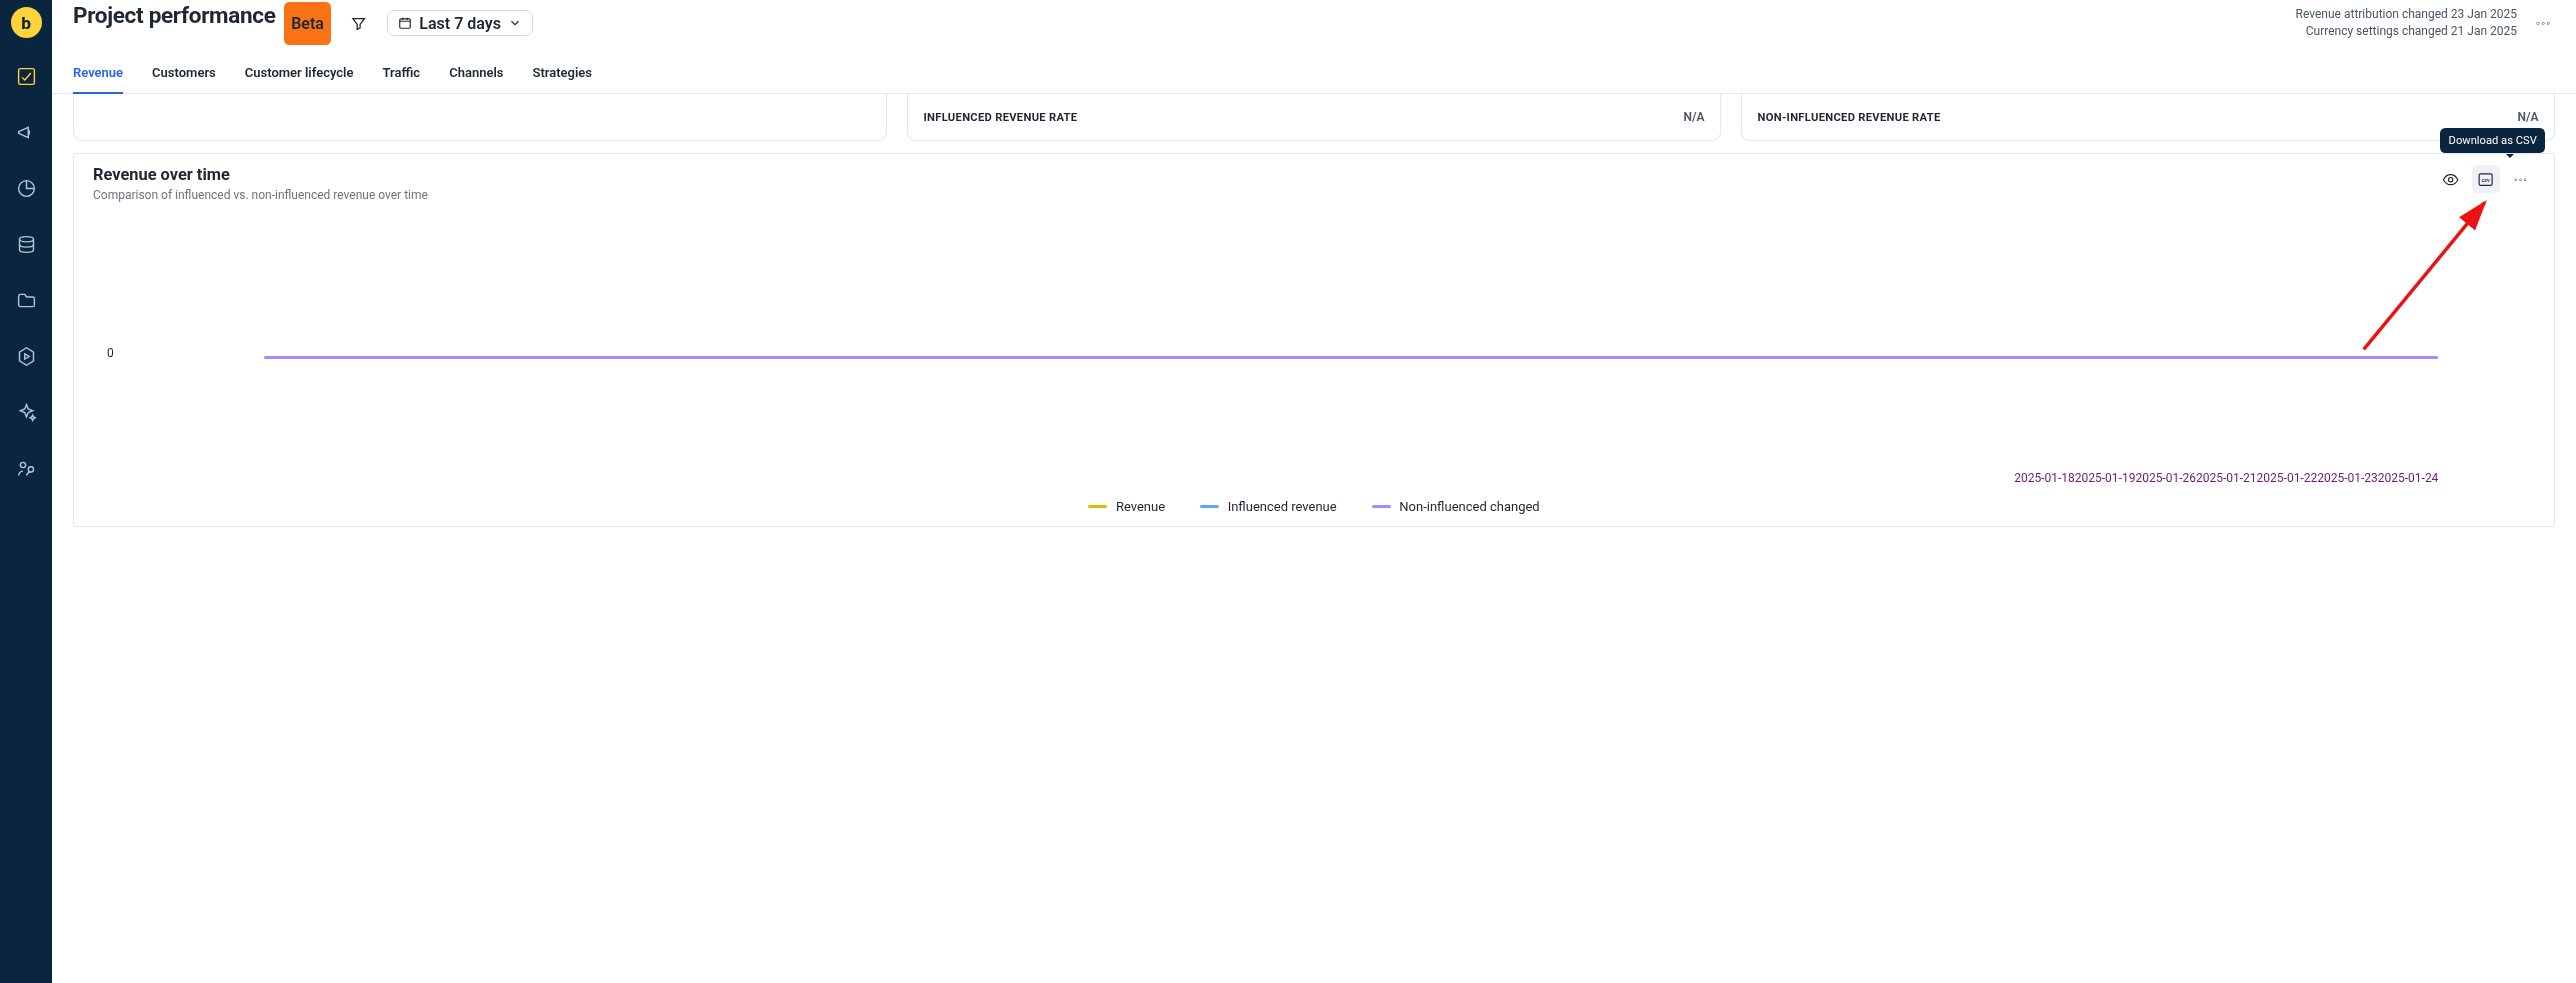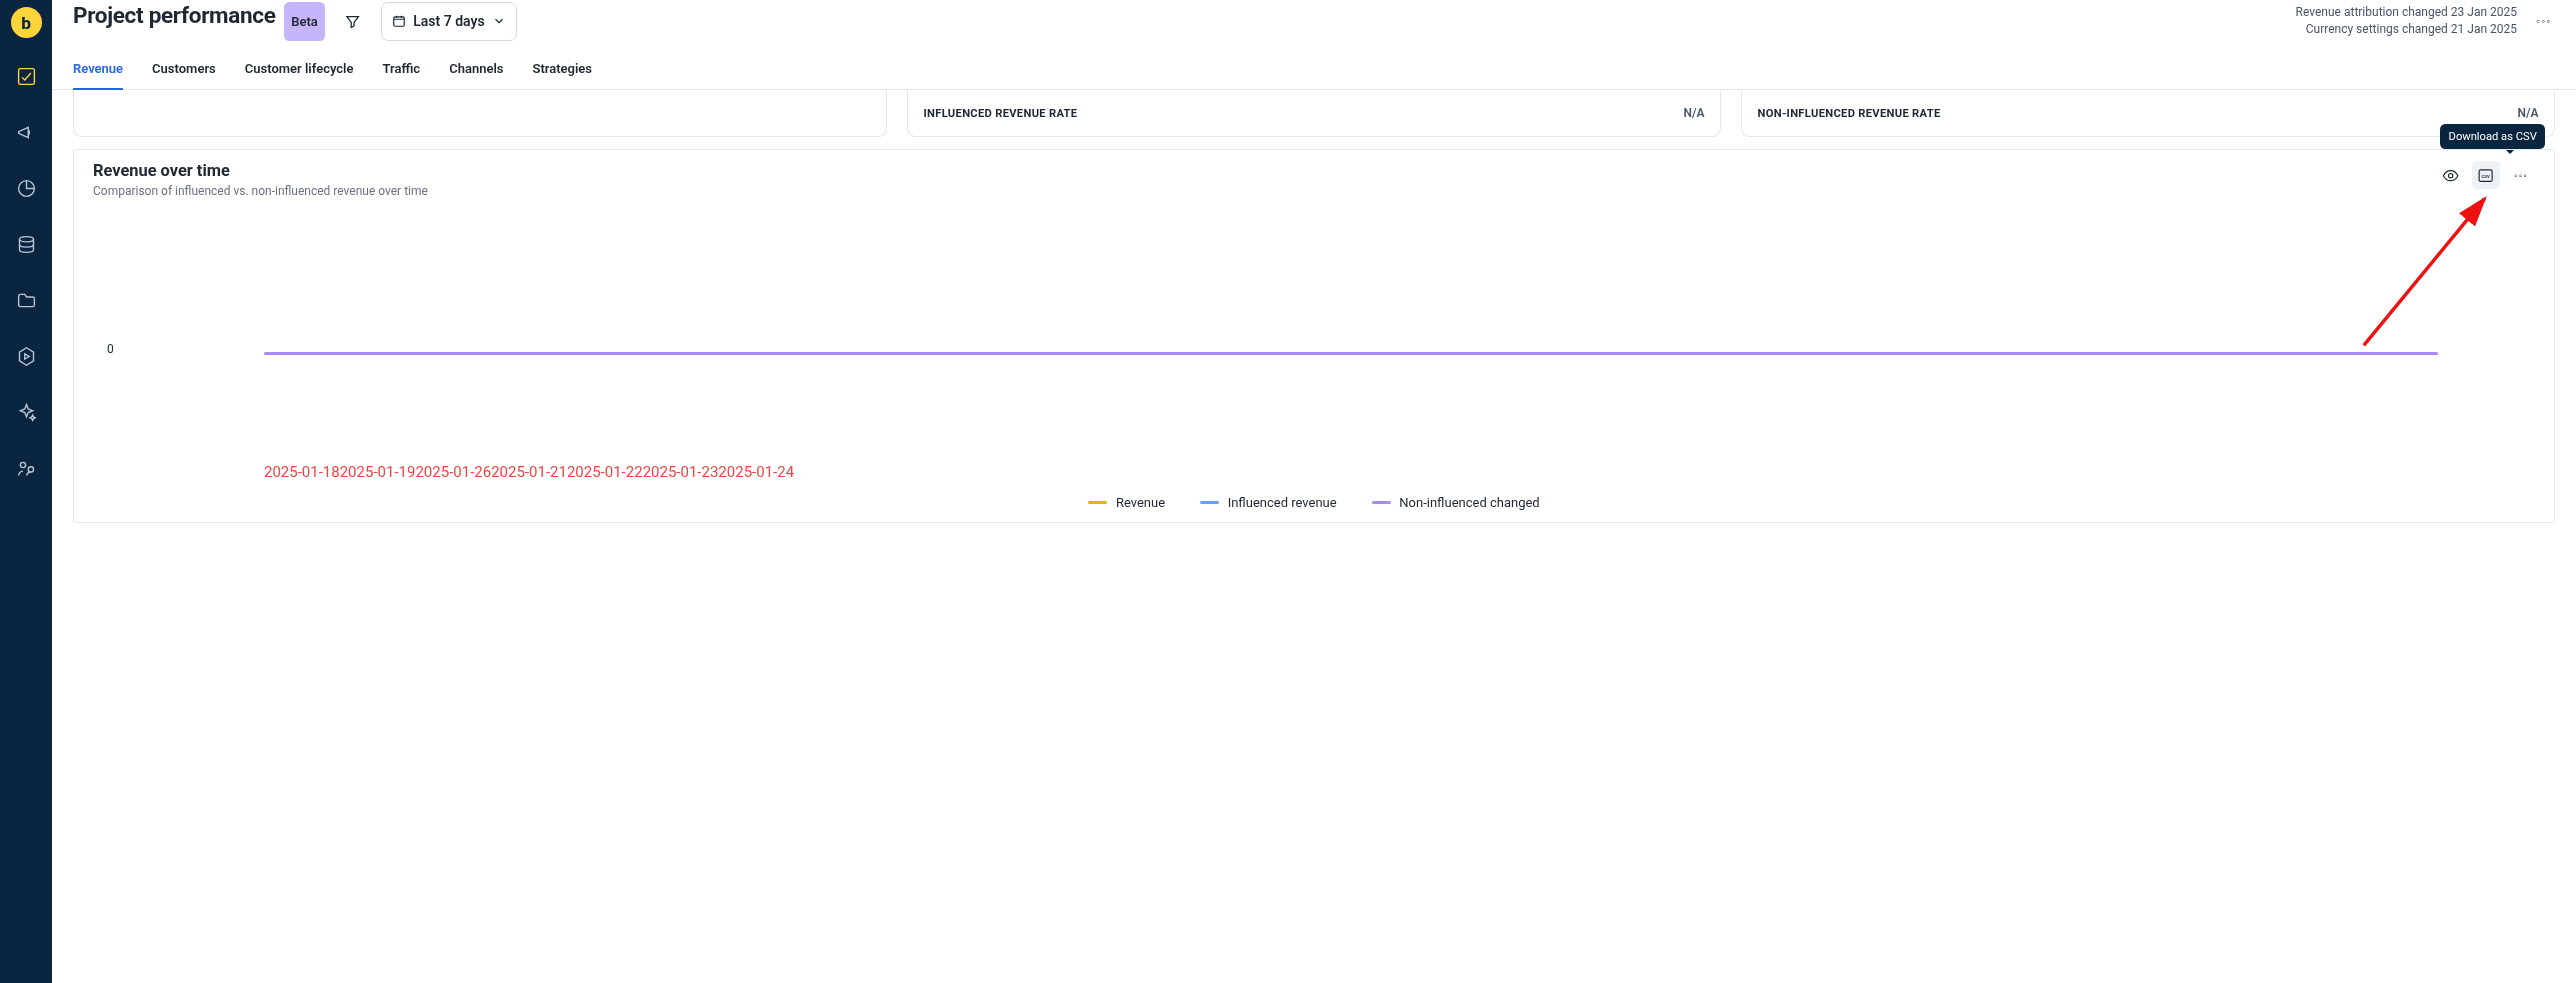--- a/index.html
+++ b/index.html
@@ -35,35 +35,35 @@
 
   
   .header {
     display: flex; align-items: center;
     padding: 1.7px 21px 0 21px;
     gap: 14px;
   }
   .title-wrap { display: flex; gap: 8.6px; }
   .page-title { font-size: 22.5px; font-weight: 700; letter-spacing: -0.3px; }
   .beta-badge {
-    background: #c4b5fd; color: #1f2733;
-    font-size: 13px; font-weight: 600;
+    background: #f97316; color: #1f2733;
+    font-size: 16px; font-weight: 600;
     padding: 12px 7px; border-radius: 5.2px;
   }
   .icon-btn {
     width: 28px; height: 28px; border-radius: 5.2px;
     display: flex; align-items: center; justify-content: center;
     cursor: pointer;
   }
   .icon-btn svg { stroke: #1f2733; fill: none; stroke-width: 1.8; width: 17.3px; height: 17.3px; }
   .date-btn {
     border: 0.9px solid #d3dae4; border-radius: 7px;
     padding: 5.2px 10.4px; display: flex; align-items: center; gap: 7px;
-    font-size: 14px; color: #1f2733; font-weight: 600;
-    cursor: pointer; height: 39px;
+    font-size: 16px; color: #1f2733; font-weight: 600;
+    cursor: pointer; height: 26px;
   }
   .date-btn svg { width: 14px; height: 14px; stroke: #1f2733; fill: none; stroke-width: 2; }
   .header-right {
     margin-left: auto; display: flex; align-items: center; gap: 15.5px;
   }
   .changes { text-align: right; font-size: 12px; color: #4a5568; line-height: 1.45; }
   .dots { font-weight: 900; letter-spacing: 0.9px; color:#1f2733; font-size:12px; cursor:pointer; padding:3.5px; }
 
   
   .tabs {
@@ -129,23 +129,23 @@
   }
   .plot-line {
     position:absolute; left:6%; right:4%; top:130px; height:2.6px;
     border-radius:1.7px;
   }
   .plot-line.nonInf { background:#a78bfa; }
   .plot-line.inf { background:#60a5fa; top:130px; height:1.7px; opacity:0; }
   .plot-line.rev { background:#eab308; top:130px; height:1.7px; opacity:0; }
 
   .xticks {
-    display:flex; justify-content:flex-start;
+    display:flex; justify-content:flex-end;
     margin: 8.6px 4% 0 6%;
-    font-size:15px; color:#ef4444;
+    font-size:12px; color:#701a75;
   }
 
   
   .legend { display:flex; gap:35px; justify-content:center; margin-top:14px; }
   .legend-item { display:flex; align-items:center; gap:8.6px; font-size:13px; color:#1f2733; }
   .legend-swatch { width:19px; height:2.6px; border-radius:1.7px; }
   .sw-rev { background:#eab308; }
   .sw-inf { background:#60a5fa; }
   .sw-non { background:#a78bfa; }
 

